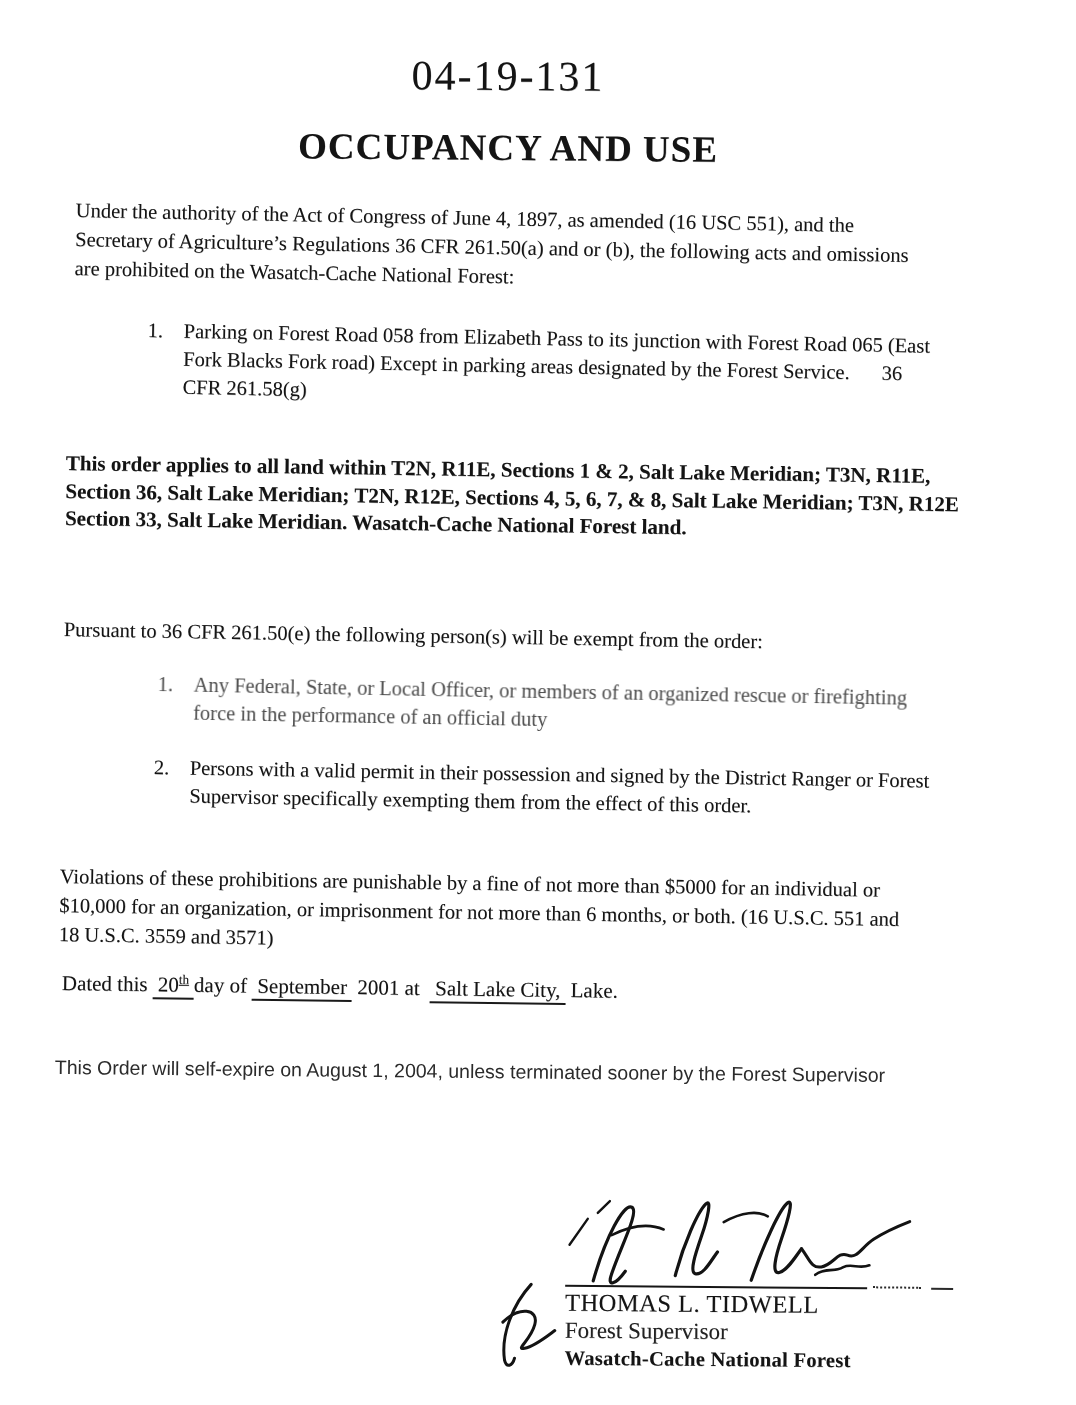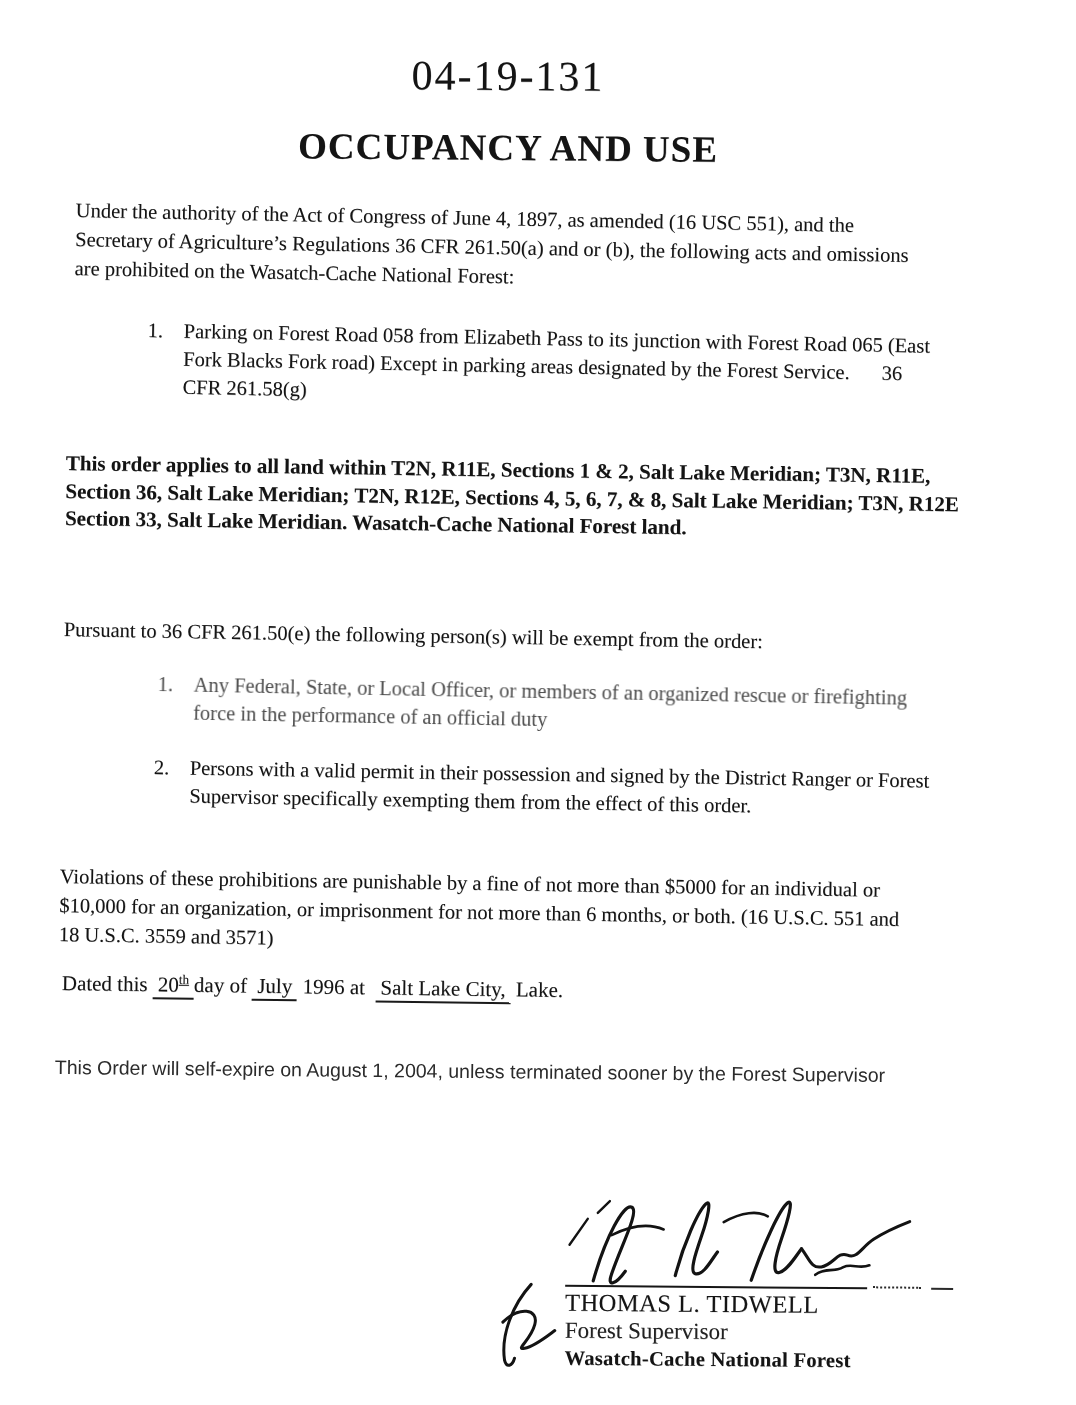--- a/index.html
+++ b/index.html
@@ -151,22 +151,22 @@
   <div class="abs exemption-2 numbered ink">
     <span class="num">2.</span>
     <div class="body">Persons with a valid permit in their possession and signed by the District Ranger or Forest Supervisor specifically exempting them from the effect of this order.</div>
   </div>
 
   <div class="abs violations ink">Violations of these prohibitions are punishable by a fine of not more than $5000 for an individual or $10,000 for an organization, or imprisonment for not more than 6 months, or both.  (16 U.S.C. 551 and 18 U.S.C. 3559 and 3571)</div>
 
   <div class="abs dated ink">
     <span>Dated this</span>
     <span class="u"><span>20</span><sup>th</sup></span><span>day of</span>
-    <span class="u">July</span>
-    <span>1996 at</span>&nbsp;
+    <span class="u">September</span>
+    <span>2001 at</span>&nbsp;
     <span class="u">Salt Lake City,</span>
     <span>Lake.</span>
   </div>
 
   <div class="abs expiry">This Order will self-expire on August 1, 2004, unless terminated sooner by the Forest Supervisor</div>
 
   <div class="abs sig-block">
 
     <svg class="abs sig-scrawl" width="360" height="104" viewBox="0 0 360 104" aria-hidden="true">
       <g stroke="#131313" fill="none" stroke-linecap="round">

